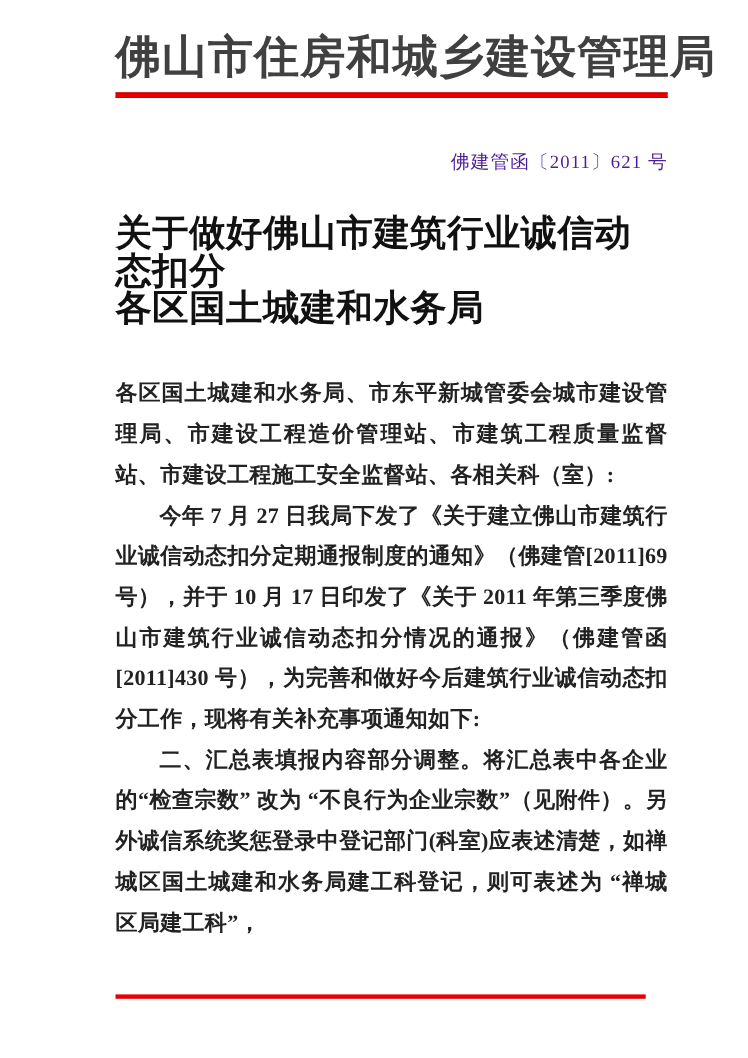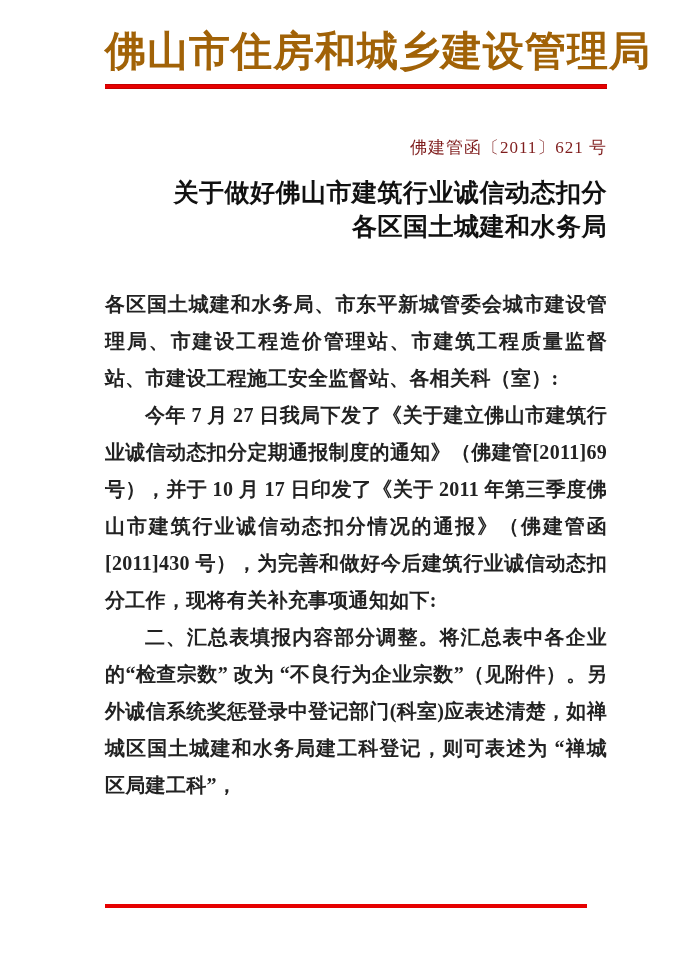--- a/index.html
+++ b/index.html
@@ -16,21 +16,21 @@
     color: #1c1c1c;
   }
   .page {
     position: relative;
     width: 680px;
     height: 962px;
     box-sizing: border-box;
     padding: 27px 73px 0 105px;
   }
   .agency-name {
-    color: #a16207;
+    color: #404040;
     font-size: 41px;
     line-height: 48px;
     font-weight: bold;
     text-align: center;
     letter-spacing: 1px;
     white-space: nowrap;
   }
   .header-rule {
     margin-top: 9px;
     height: 5px;
@@ -38,28 +38,28 @@
     border-top: 1px solid #c40000;
     border-bottom: 1px solid #c40000;
     box-sizing: border-box;
   }
   .doc-number {
     margin-top: 47px;
     font-size: 17px;
     line-height: 24px;
     text-align: right;
     letter-spacing: 1px;
-    color: #7f1d1d;
+    color: #4c1d95;
   }
   .doc-title {
-    margin-top: 16px;
-    font-size: 25px;
+    margin-top: 36px;
+    font-size: 33px;
     line-height: 34px;
     font-weight: bold;
-    text-align: right;
+    text-align: left;
     letter-spacing: 0.5px;
     color: #111111;
   }
   .body-text {
     margin-top: 42px;
     font-size: 20px;
     line-height: 37px;
     letter-spacing: 0.3px;
     text-align: justify;
     color: #222222;

